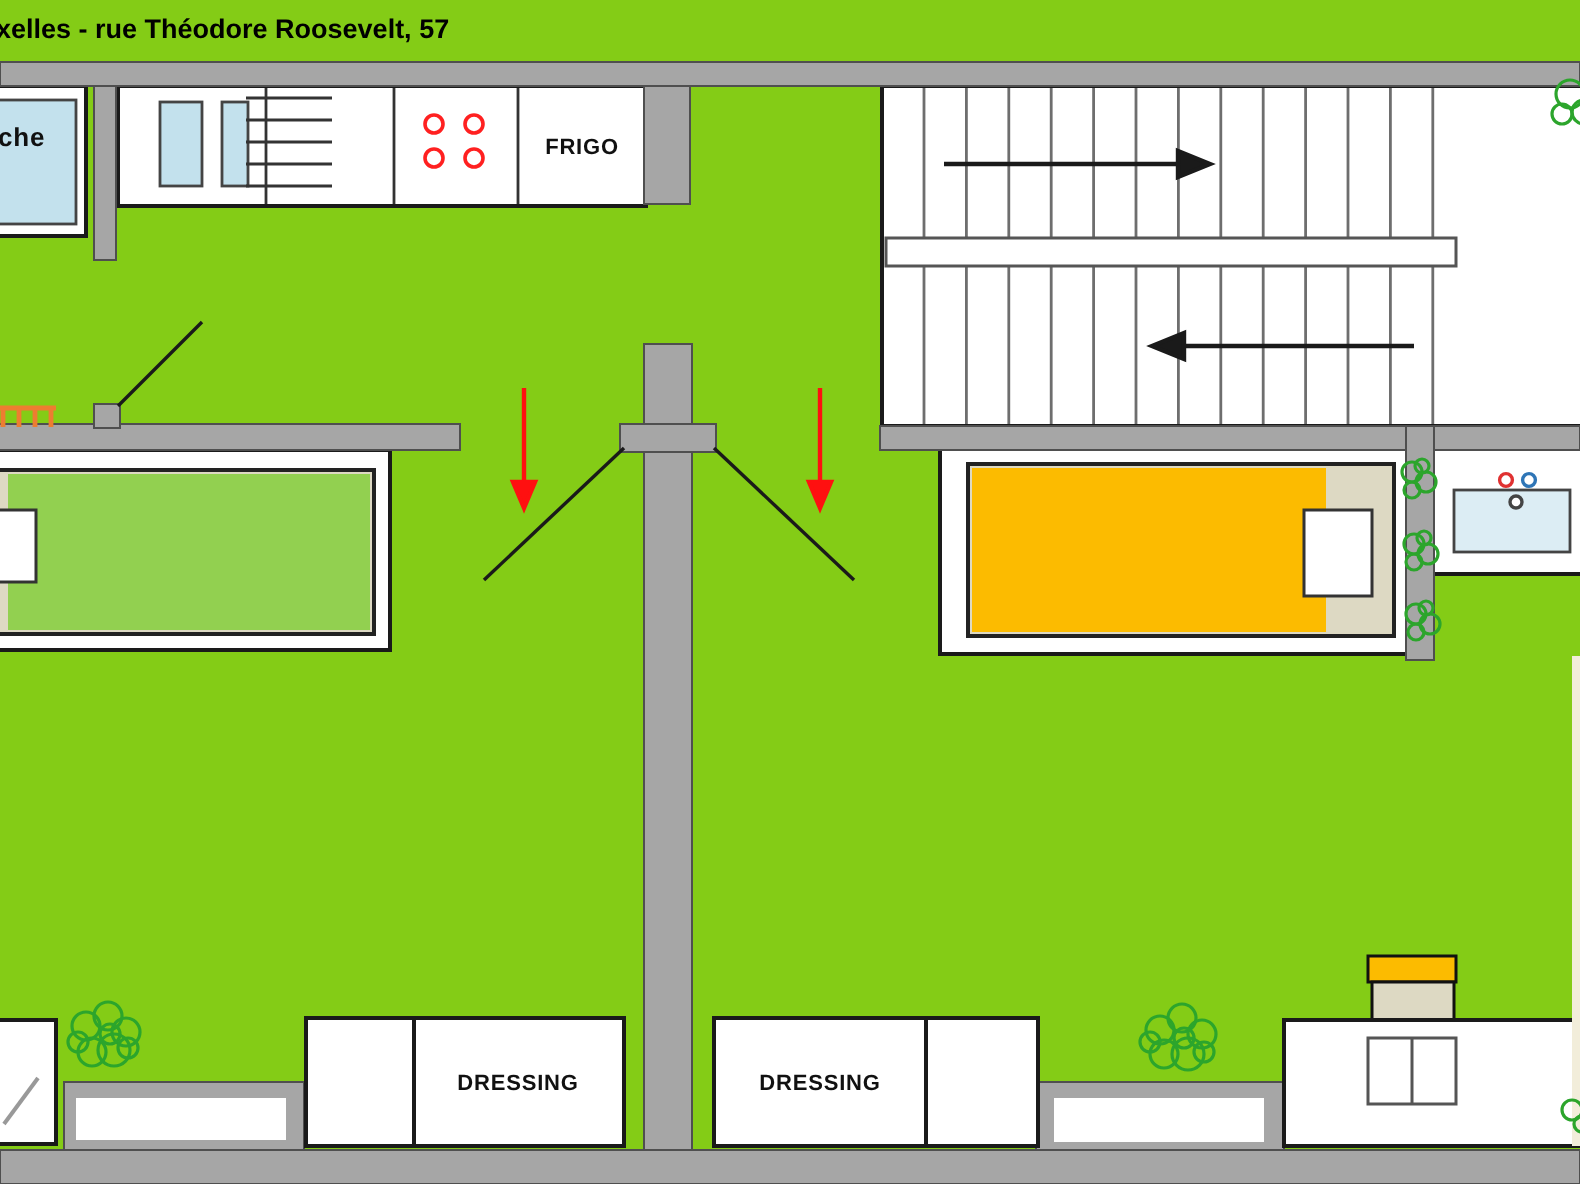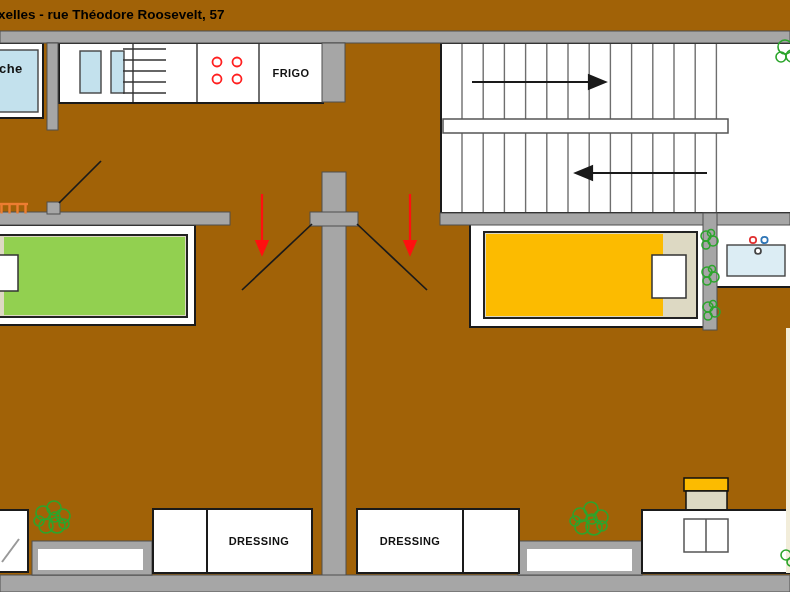--- a/index.html
+++ b/index.html
@@ -1,16 +1,16 @@
 <!DOCTYPE html>
 <html><head>
 <meta charset="utf-8">
 <style>
   html,body{margin:0;padding:0;background:#fff;}
-  #plan{position:relative;width:790px;height:592px;background:#a16207;overflow:hidden;
+  #plan{position:relative;width:790px;height:592px;background:#84cc16;overflow:hidden;
         font-family:"Liberation Sans",sans-serif;}
   svg{display:block;}
   .room{fill:#ffffff;stroke:#1a1a1a;stroke-width:2;}
   .wall{stroke:#4f4f4f;stroke-width:1;}
   .box{fill:#ffffff;stroke:#1a1a1a;stroke-width:2;}
   .thin{stroke:#333333;stroke-width:1.4;fill:none;}
   .tread{stroke:#6e6e6e;stroke-width:1.4;}
   .landing{fill:#ffffff;stroke:#555555;stroke-width:1.5;}
   .swing{stroke:#1a1a1a;stroke-width:1.7;fill:none;}
   .divider{stroke:#1a1a1a;stroke-width:2;}

